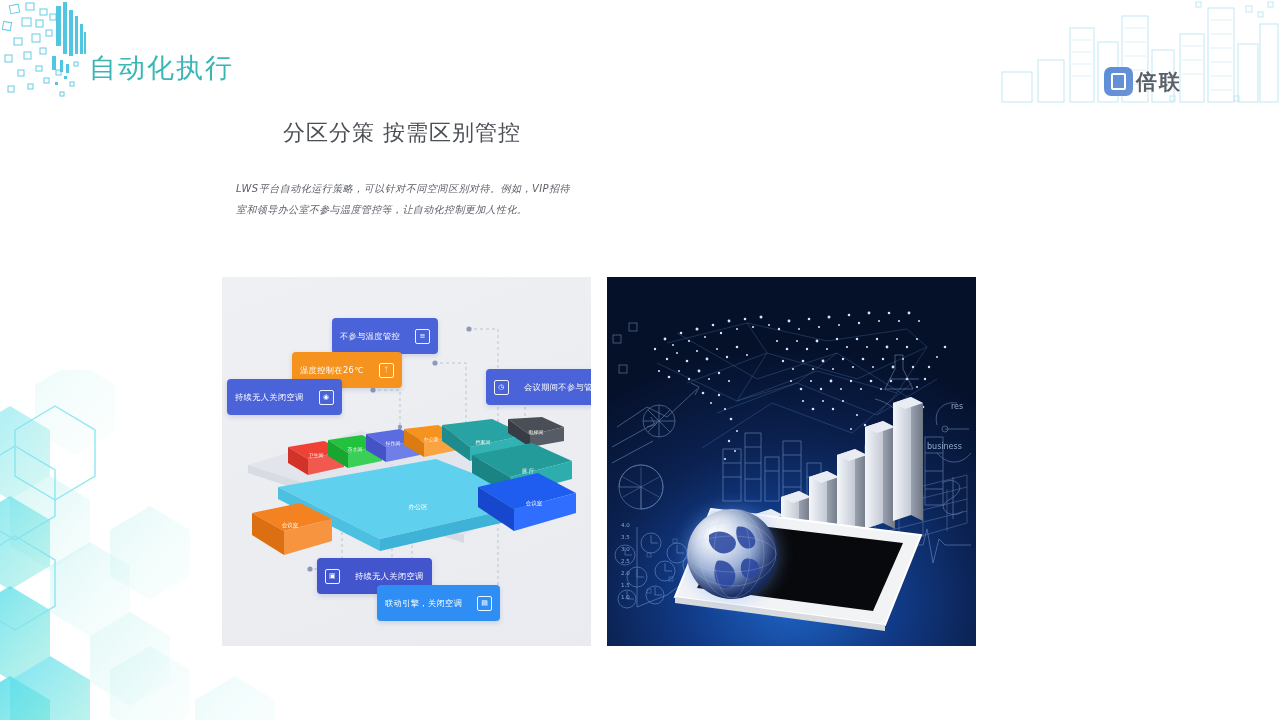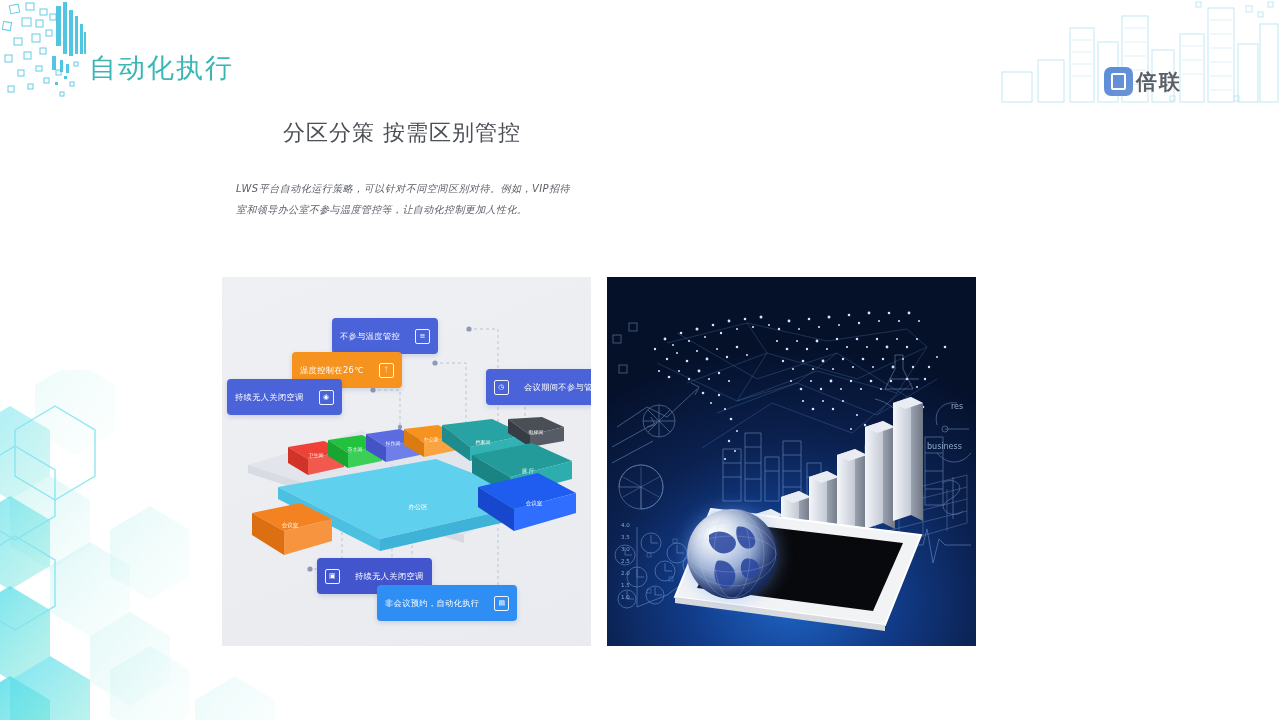--- a/index.html
+++ b/index.html
@@ -347,21 +347,21 @@
   </div>
   <div class="chip c-royal" style="left:264px;top:92px;">
     <span class="gly">◷</span>
     <span>会议期间不参与管控</span>
   </div>
   <div class="chip c-indigo" style="left:95px;top:281px;">
     <span class="gly">▣</span>
     <span>持续无人关闭空调</span>
   </div>
   <div class="chip c-lblue" style="left:155px;top:308px;">
-    <span>非会议预约，自动化执行</span>
+    <span>联动引擎，关闭空调</span>
     <span class="gly">▤</span>
   </div>
 </div>
 
 <div class="panel-right">
 
   <svg class="worldmap" viewBox="0 0 369 190">
     <g stroke="#6fa8e8" stroke-width=".5" opacity=".45" fill="none">
       <path d="M60,60 L140,40 L220,58 L300,46"></path>
       <path d="M80,100 L160,70 L250,96 L320,64"></path>

